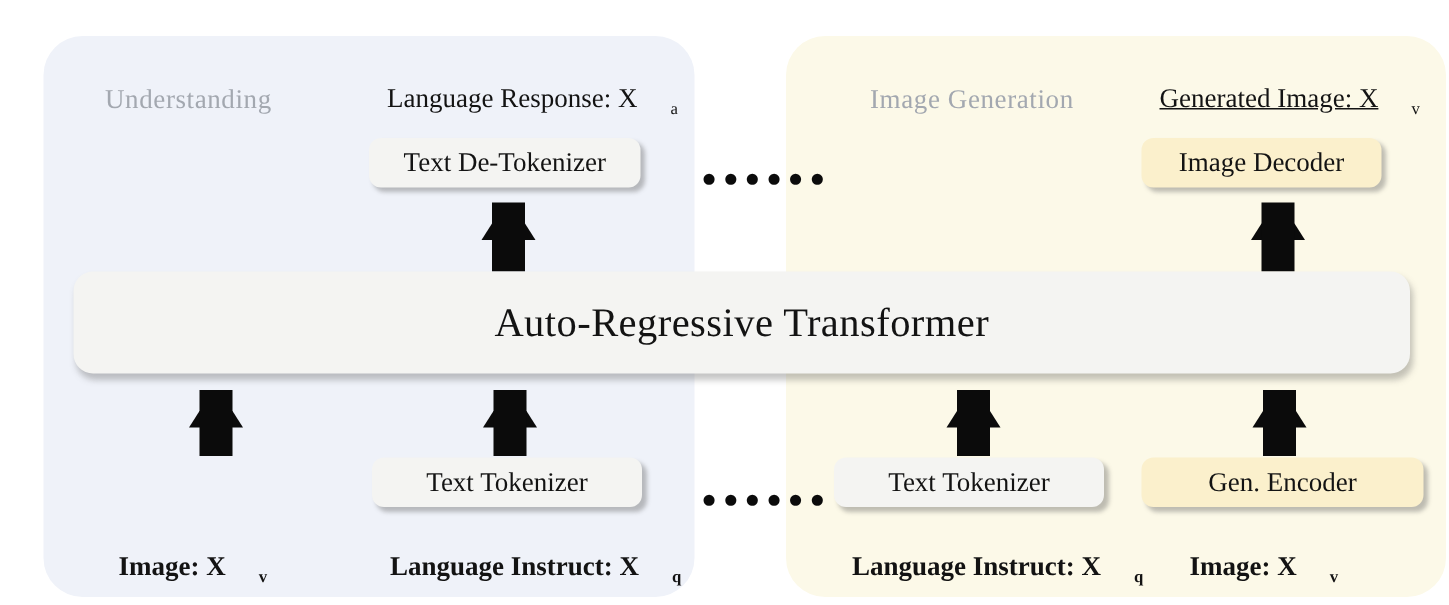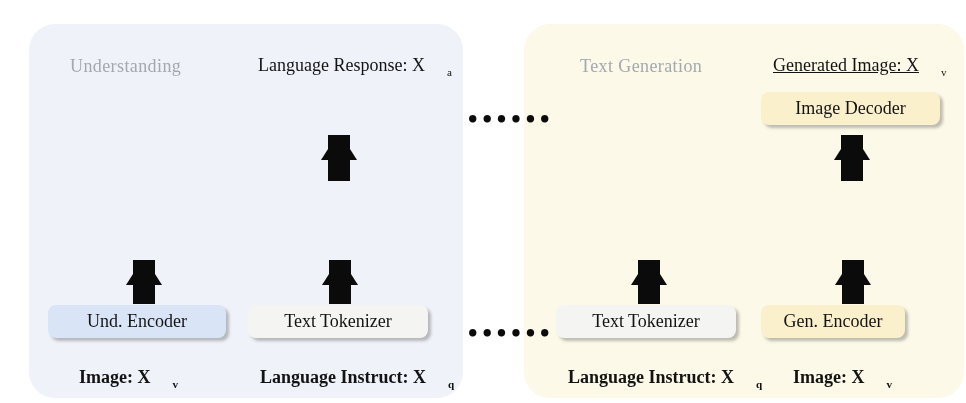--- a/index.html
+++ b/index.html
@@ -81,34 +81,36 @@
 </style>
 </head>
 <body>
 
 <div class="stage">
 
   <div class="panel left"></div>
   <div class="panel right"></div>
 
   <div class="caption und">Understanding</div>
-  <div class="caption gen">Text Generation</div>
+  <div class="caption gen">Image Generation</div>
 
   <div class="top-label" style="left:225px; width:200px;">
     <span>Language Response: X</span><sub>a</sub>
   </div>
   <div class="top-label" style="left:740px; width:200px;text-decoration:underline;">
     <span>Generated Image: X</span><sub>v</sub>
   </div>
 
-  <div class="node yellow" style="left:750px; top:81px; width:179px;">Image Decoder</div>
+  <div class="node gray" style="left:235px; top:81px; width:181px;">Text De-Tokenizer</div>
+  <div class="node yellow" style="left:750px; top:81px; width:160px;">Image Decoder</div>
 
   <div class="dots top">••••••</div>
   <div class="dots bottom">••••••</div>
 
+  <div class="bar">Auto-Regressive Transformer</div>
 
   <div class="arrow" style="left:317px; top:116px; height:54px;">
       <span class="head"></span>
       <span class="stem"></span>
     </div>
   <div class="arrow" style="left:830px; top:116px; height:54px;">
       <span class="head"></span>
       <span class="stem"></span>
     </div>
 
@@ -122,24 +124,23 @@
     </div>
   <div class="arrow" style="left:627px; top:241px; height:52px;">
       <span class="head"></span>
       <span class="stem"></span>
     </div>
   <div class="arrow" style="left:831px; top:241px; height:52px;">
       <span class="head"></span>
       <span class="stem"></span>
     </div>
 
-  <div class="node blue" style="left:37px;  top:294px; width:178px;">Und. Encoder</div>
   <div class="node gray" style="left:237px; top:294px; width:180px;">Text Tokenizer</div>
   <div class="node gray" style="left:545px; top:294px; width:180px;">Text Tokenizer</div>
-  <div class="node yellow" style="left:750px; top:294px; width:144px;">Gen. Encoder</div>
+  <div class="node yellow" style="left:750px; top:294px; width:188px;">Gen. Encoder</div>
 
   <div class="io-label" style="left:46px; width:160px;">
     <span>Image: X</span><sub>v</sub>
   </div>
   <div class="io-label" style="left:227px; width:200px;">
     <span>Language Instruct: X</span><sub>q</sub>
   </div>
   <div class="io-label" style="left:535px; width:200px;">
     <span>Language Instruct: X</span><sub>q</sub>
   </div>

